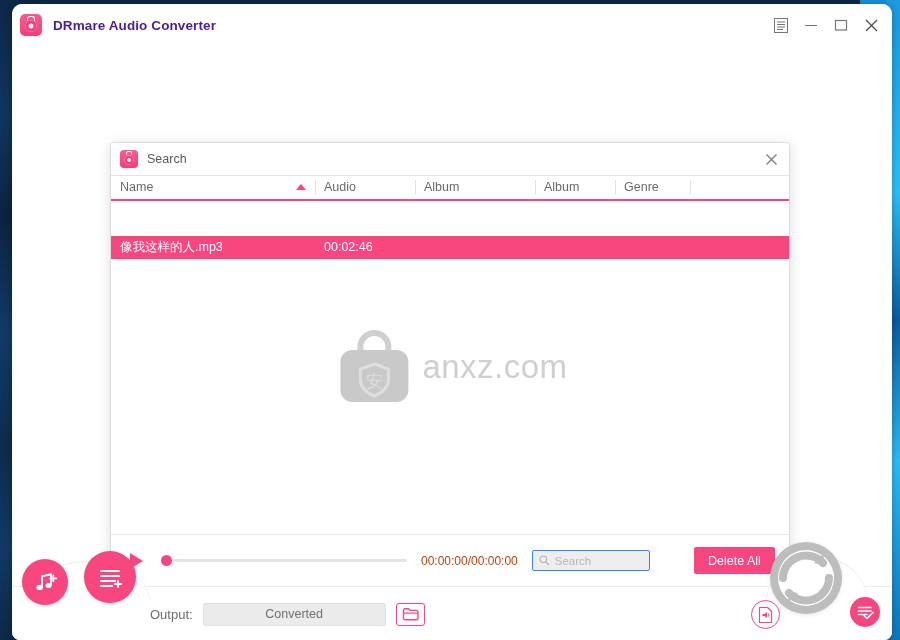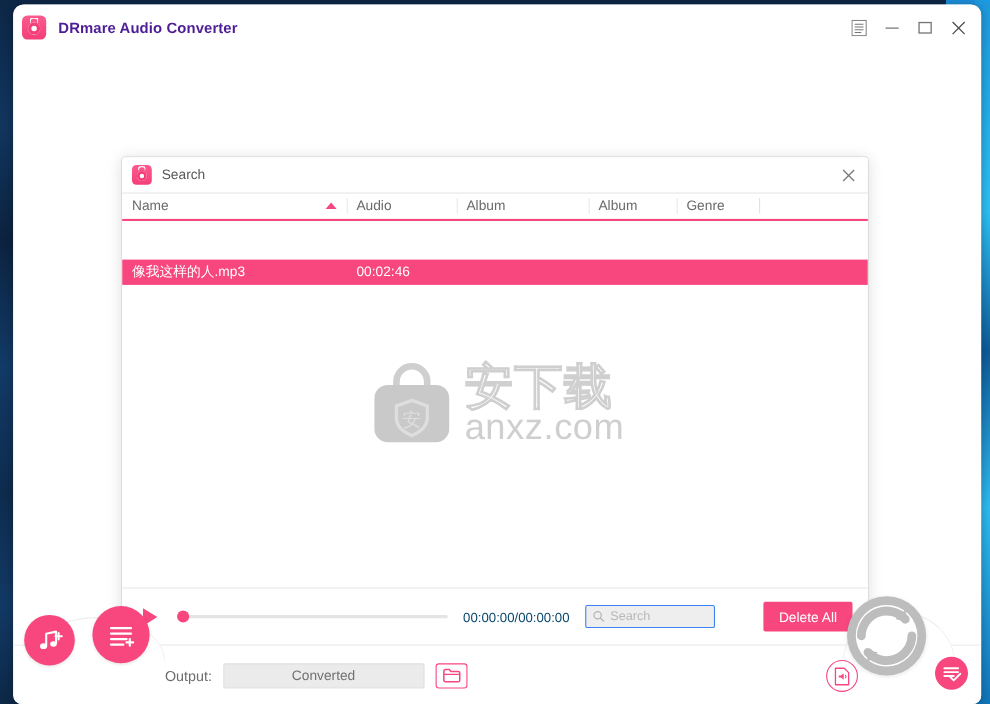--- a/index.html
+++ b/index.html
@@ -351,21 +351,21 @@
   #seek-handle {
     position: absolute;
     left: 0;
     width: 11px; height: 11px;
     border-radius: 50%;
     background: #f8467f;
   }
   #time-display {
     margin-left: 14px;
     font-size: 12px;
-    color: #0c4a6e;
+    color: #c2410c;
     white-space: nowrap;
     flex: none;
   }
   #search-box {
     position: relative;
     margin-left: 14px;
     width: 118px;
     height: 21px;
     background: #eeeeee;
     border: 1px solid #3b82f6;
@@ -600,21 +600,20 @@
           <div id="watermark">
             <div id="wm-bag">
               <svg width="84" height="84" viewBox="0 0 84 84">
                 <path d="M28 26 v-5 a14 14 0 0 1 28 0 v5" fill="none" stroke="#cfcfcf" stroke-width="6"></path>
                 <rect x="8" y="24" width="68" height="52" rx="12" fill="#c9c9c9"></rect>
                 <path d="M42 38 l14 5 v11 c0 8 -7 13 -14 16 c-7 -3 -14 -8 -14 -16 v-11 z" fill="none" stroke="#dedede" stroke-width="3"></path>
                 <text x="42" y="61" font-size="17" fill="#dedede" text-anchor="middle" font-family="'Liberation Sans', sans-serif">安</text>
               </svg>
             </div>
             <div id="wm-text-block">
-              <div id="wm-cn">安下载</div>
               <div id="wm-domain">anxz.com</div>
             </div>
           </div>
         </div>
 
         <div id="dlg-bottom">
           <div id="play-btn">
             <div id="play-tri"></div>
           </div>
 

